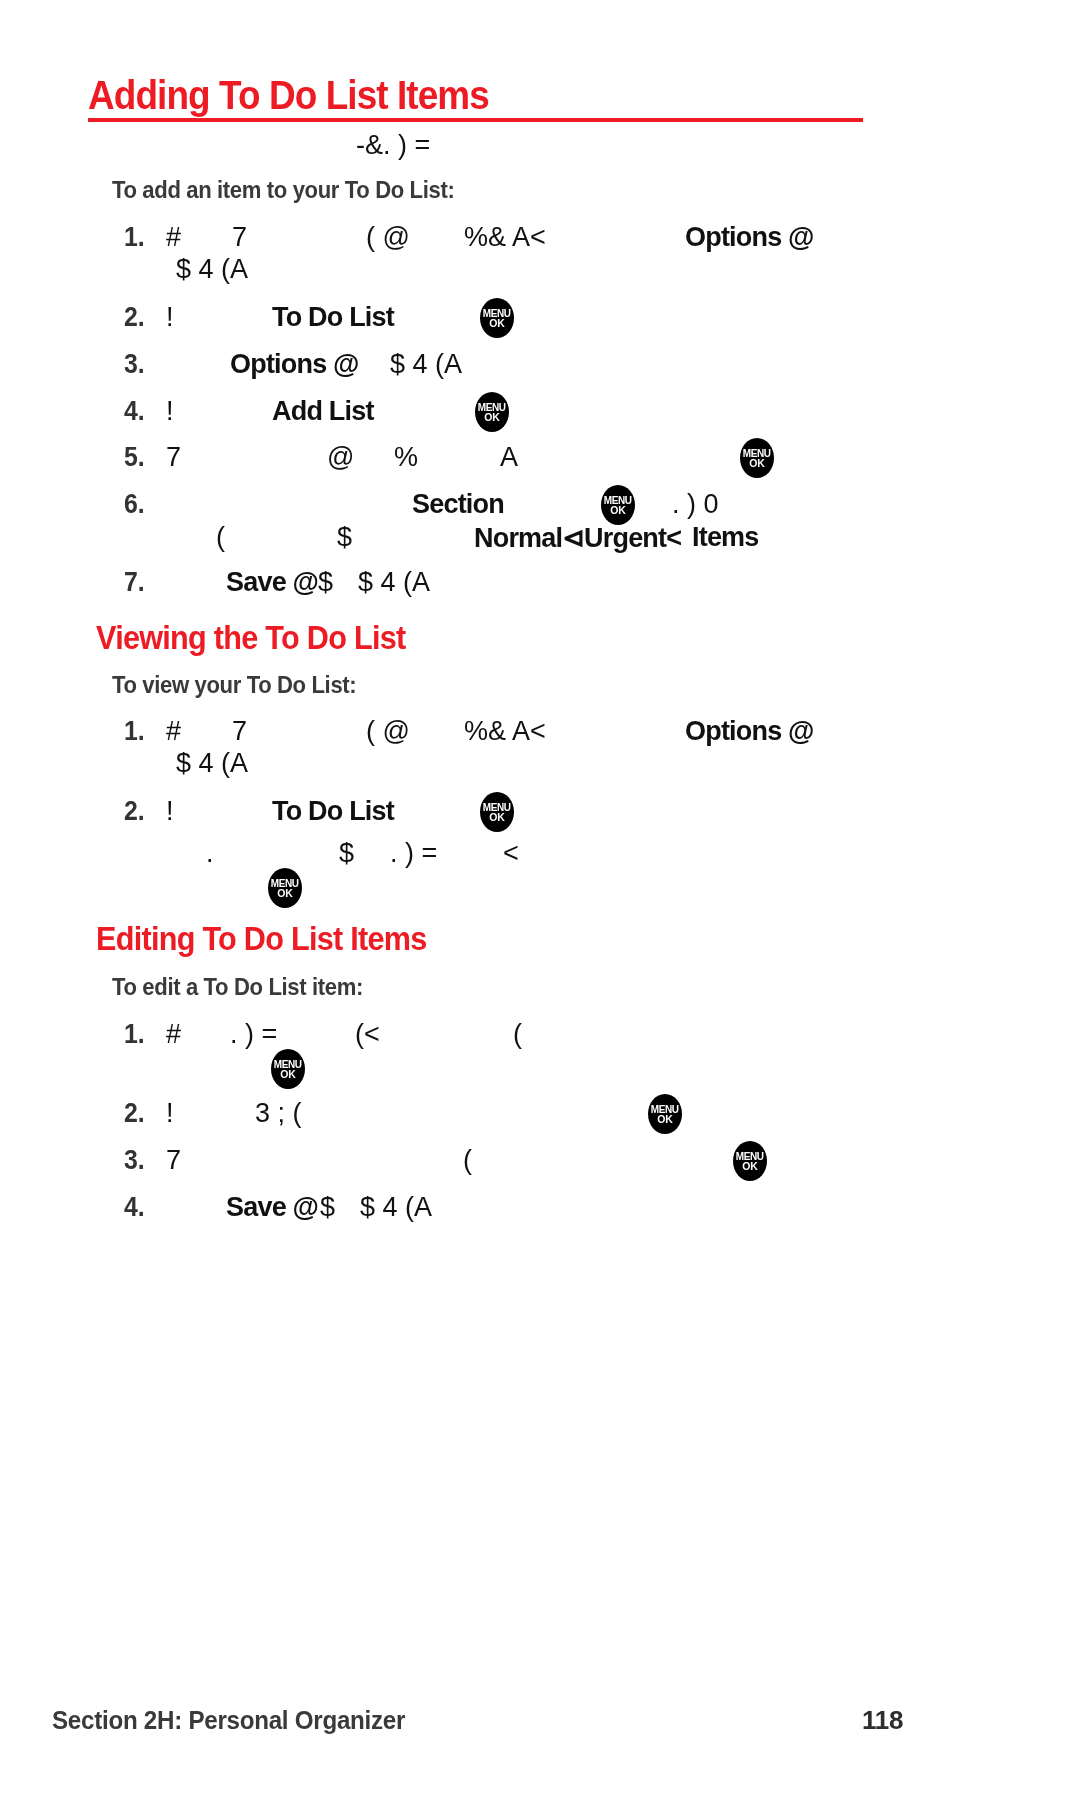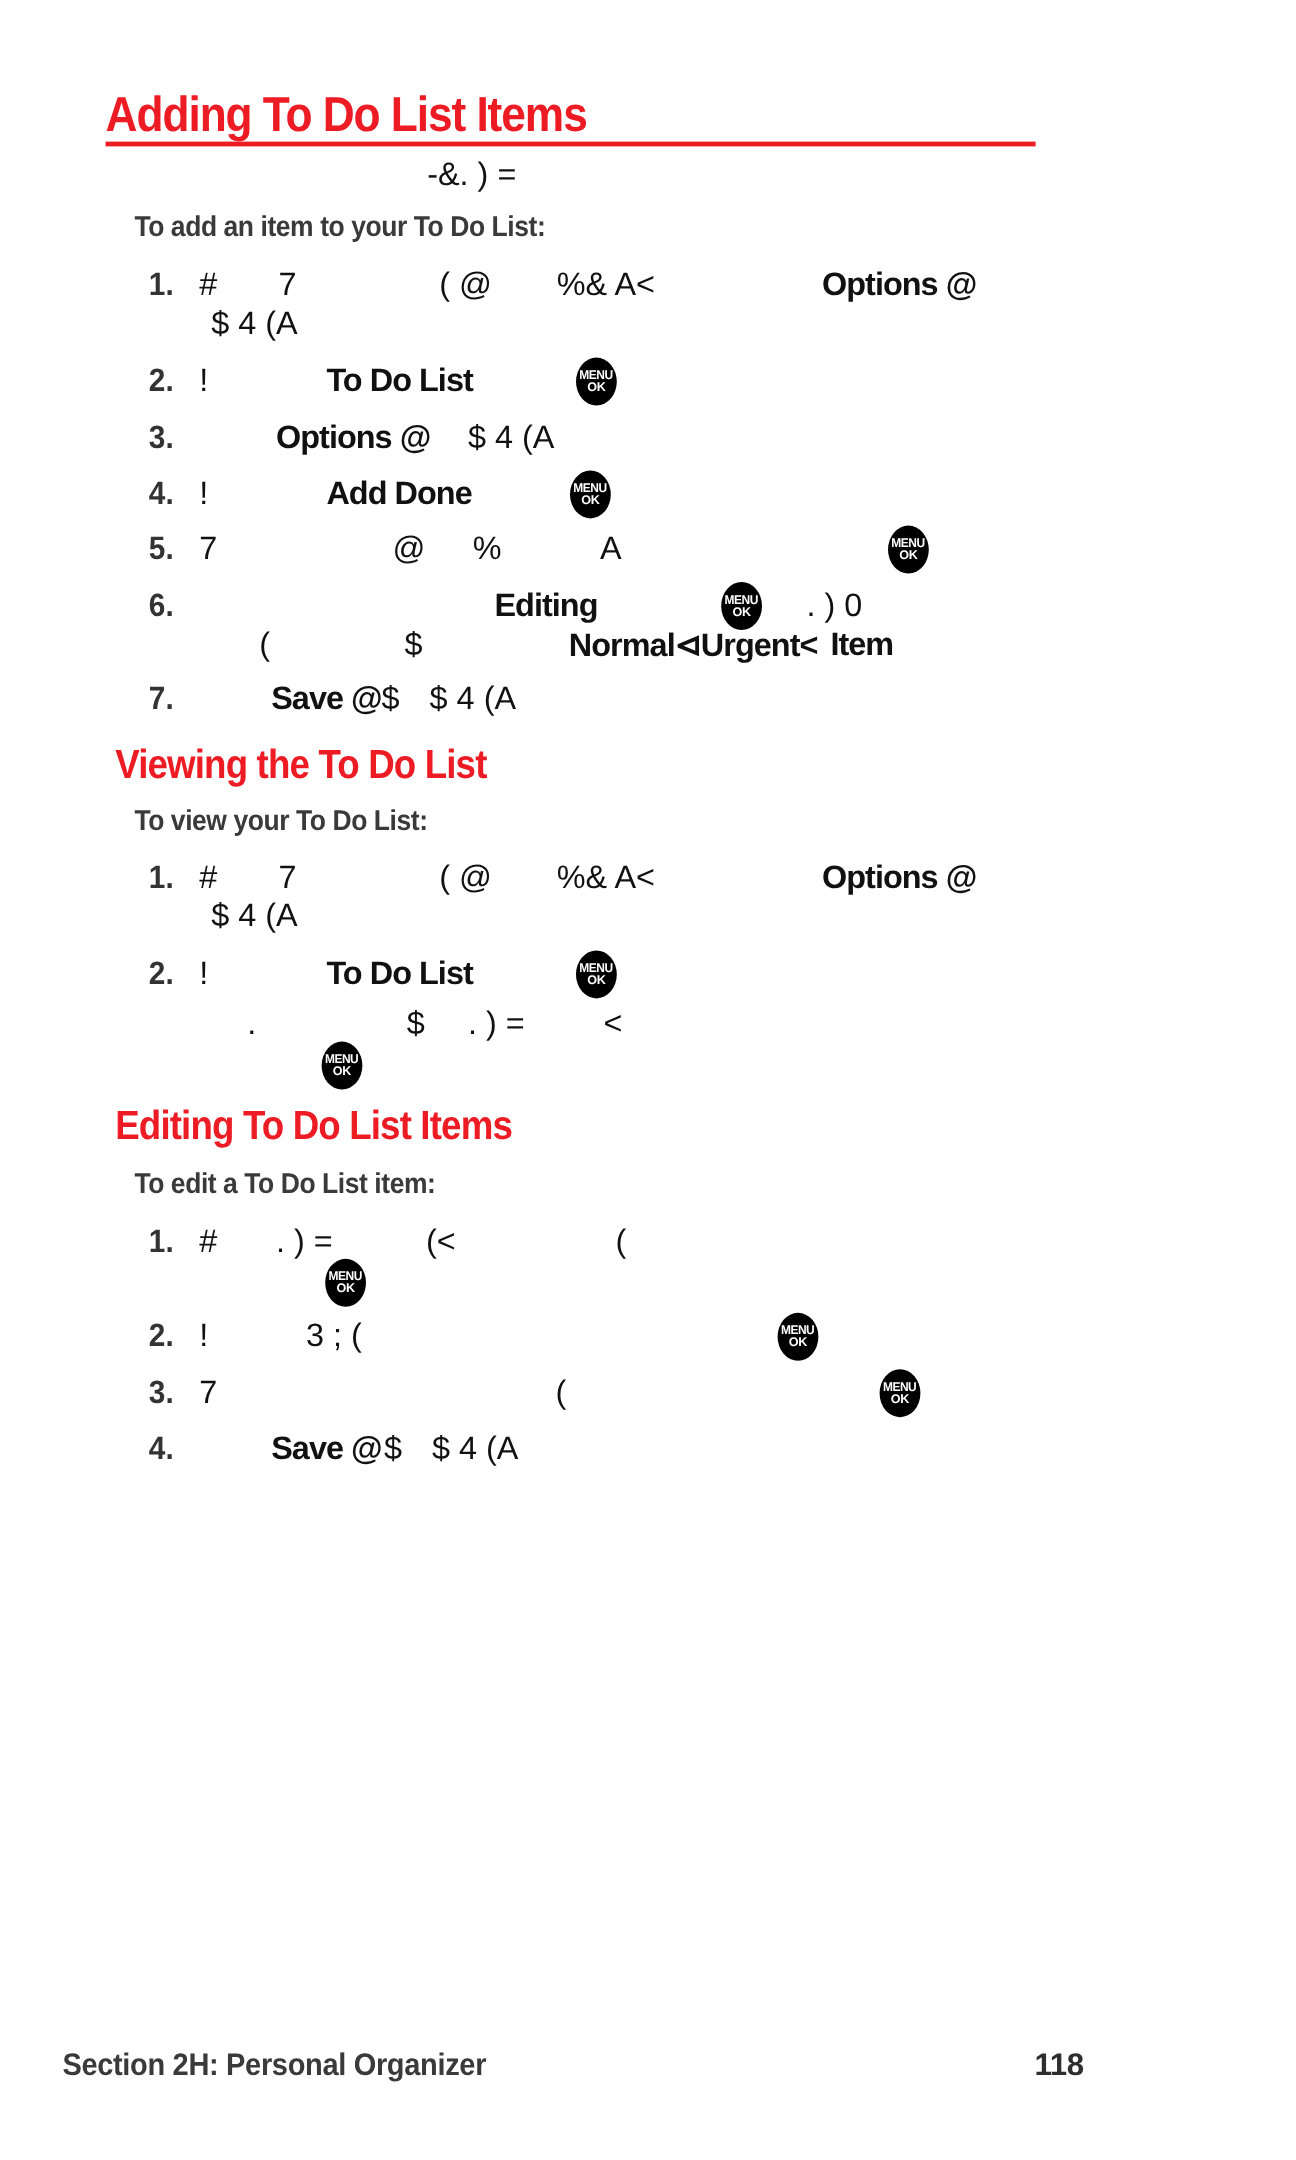--- a/index.html
+++ b/index.html
@@ -162,47 +162,47 @@
     <span class="m">MENU</span>
     <span class="o">OK</span>
   </div>
 
   <div class="li-num" style="left:124px; top:349px;">3.</div>
   <div class="li-text" style="left:230px; top:349px; font-weight:bold; letter-spacing:-0.8px;">Options @</div>
   <div class="li-text" style="left:390px; top:349px;">$ 4 (A</div>
 
   <div class="li-num" style="left:124px; top:396px;">4.</div>
   <div class="li-text" style="left:166px; top:396px;">!</div>
-  <div class="li-text" style="left:272px; top:396px; font-weight:bold; letter-spacing:-0.8px;">Add Done</div>
+  <div class="li-text" style="left:272px; top:396px; font-weight:bold; letter-spacing:-0.8px;">Add List</div>
   <div class="menukey" style="left:475px; top:392px;">
     <span class="m">MENU</span>
     <span class="o">OK</span>
   </div>
 
   <div class="li-num" style="left:124px; top:442px;">5.</div>
   <div class="li-text" style="left:166px; top:442px;">7</div>
   <div class="li-text" style="left:327px; top:442px;">@</div>
   <div class="li-text" style="left:394px; top:442px;">%</div>
   <div class="li-text" style="left:500px; top:442px;">A</div>
   <div class="menukey" style="left:740px; top:438px;">
     <span class="m">MENU</span>
     <span class="o">OK</span>
   </div>
 
   <div class="li-num" style="left:124px; top:489px;">6.</div>
-  <div class="li-text" style="left:412px; top:489px; font-weight:bold; letter-spacing:-0.8px;">Editing</div>
+  <div class="li-text" style="left:412px; top:489px; font-weight:bold; letter-spacing:-0.8px;">Section</div>
   <div class="menukey" style="left:601px; top:485px;">
     <span class="m">MENU</span>
     <span class="o">OK</span>
   </div>
   <div class="li-text" style="left:672px; top:489px;">. ) 0</div>
   <div class="li-text" style="left:216px; top:522px;">(</div>
   <div class="li-text" style="left:337px; top:522px;">$</div>
   <div class="li-text" style="left:474px; top:522px; font-weight:bold; letter-spacing:-0.8px;">Normal⊲Urgent&lt;</div>
-  <div class="li-text" style="left:692px; top:522px; font-weight:bold; letter-spacing:-0.8px;">Item</div>
+  <div class="li-text" style="left:692px; top:522px; font-weight:bold; letter-spacing:-0.8px;">Items</div>
 
   <div class="li-num" style="left:124px; top:567px;">7.</div>
   <div class="li-text" style="left:226px; top:567px; font-weight:bold; letter-spacing:-0.8px;">Save @</div>
   <div class="li-text" style="left:318px; top:567px;">$</div>
   <div class="li-text" style="left:358px; top:567px;">$ 4 (A</div>
 
   <div class="h2-red" style="left:96px; top:618px;">Viewing the To Do List</div>
 
   <div class="intro" style="left:112px; top:671px;">To view your To Do List:</div>
 

